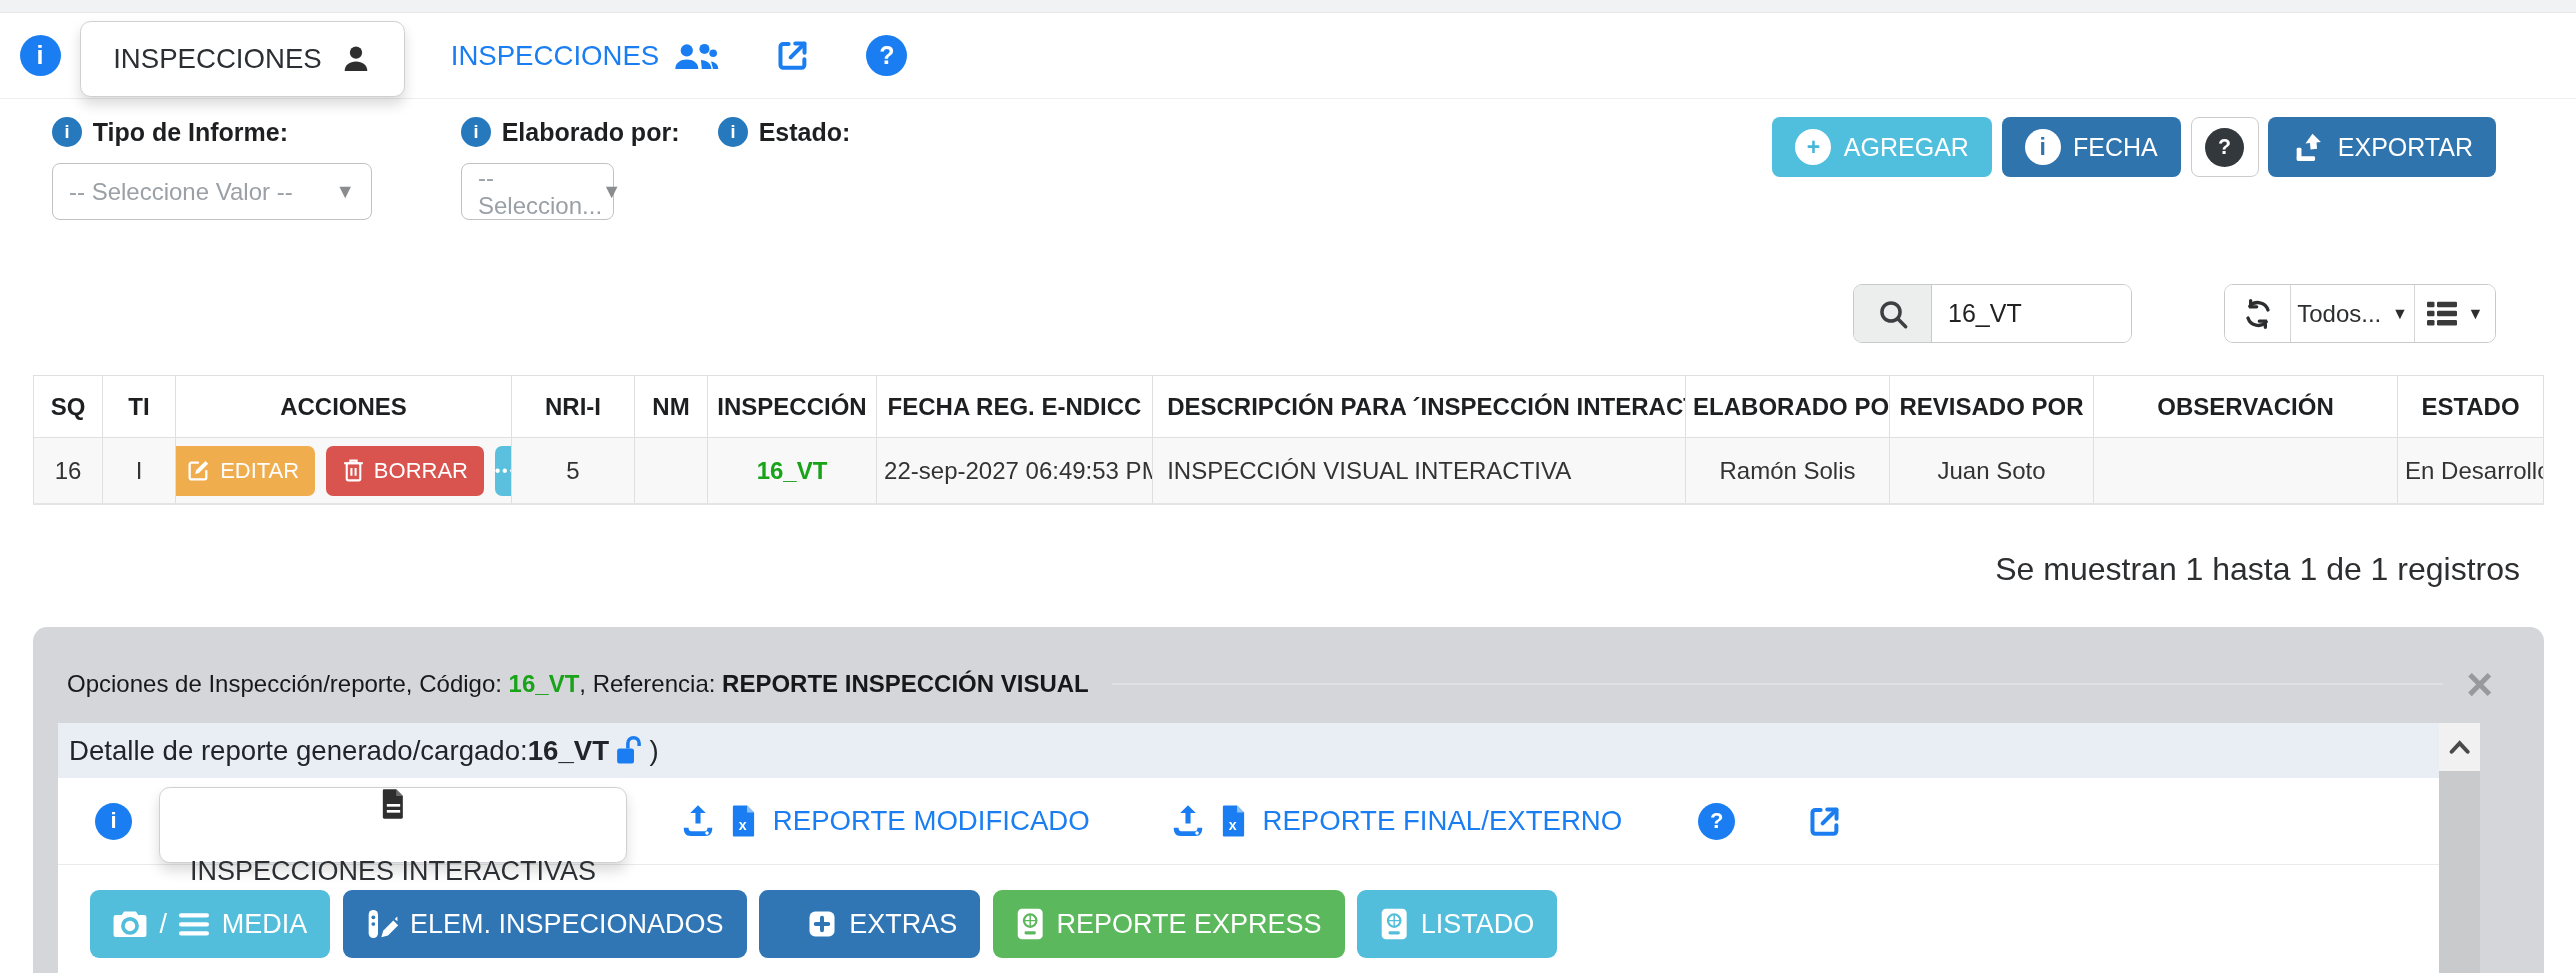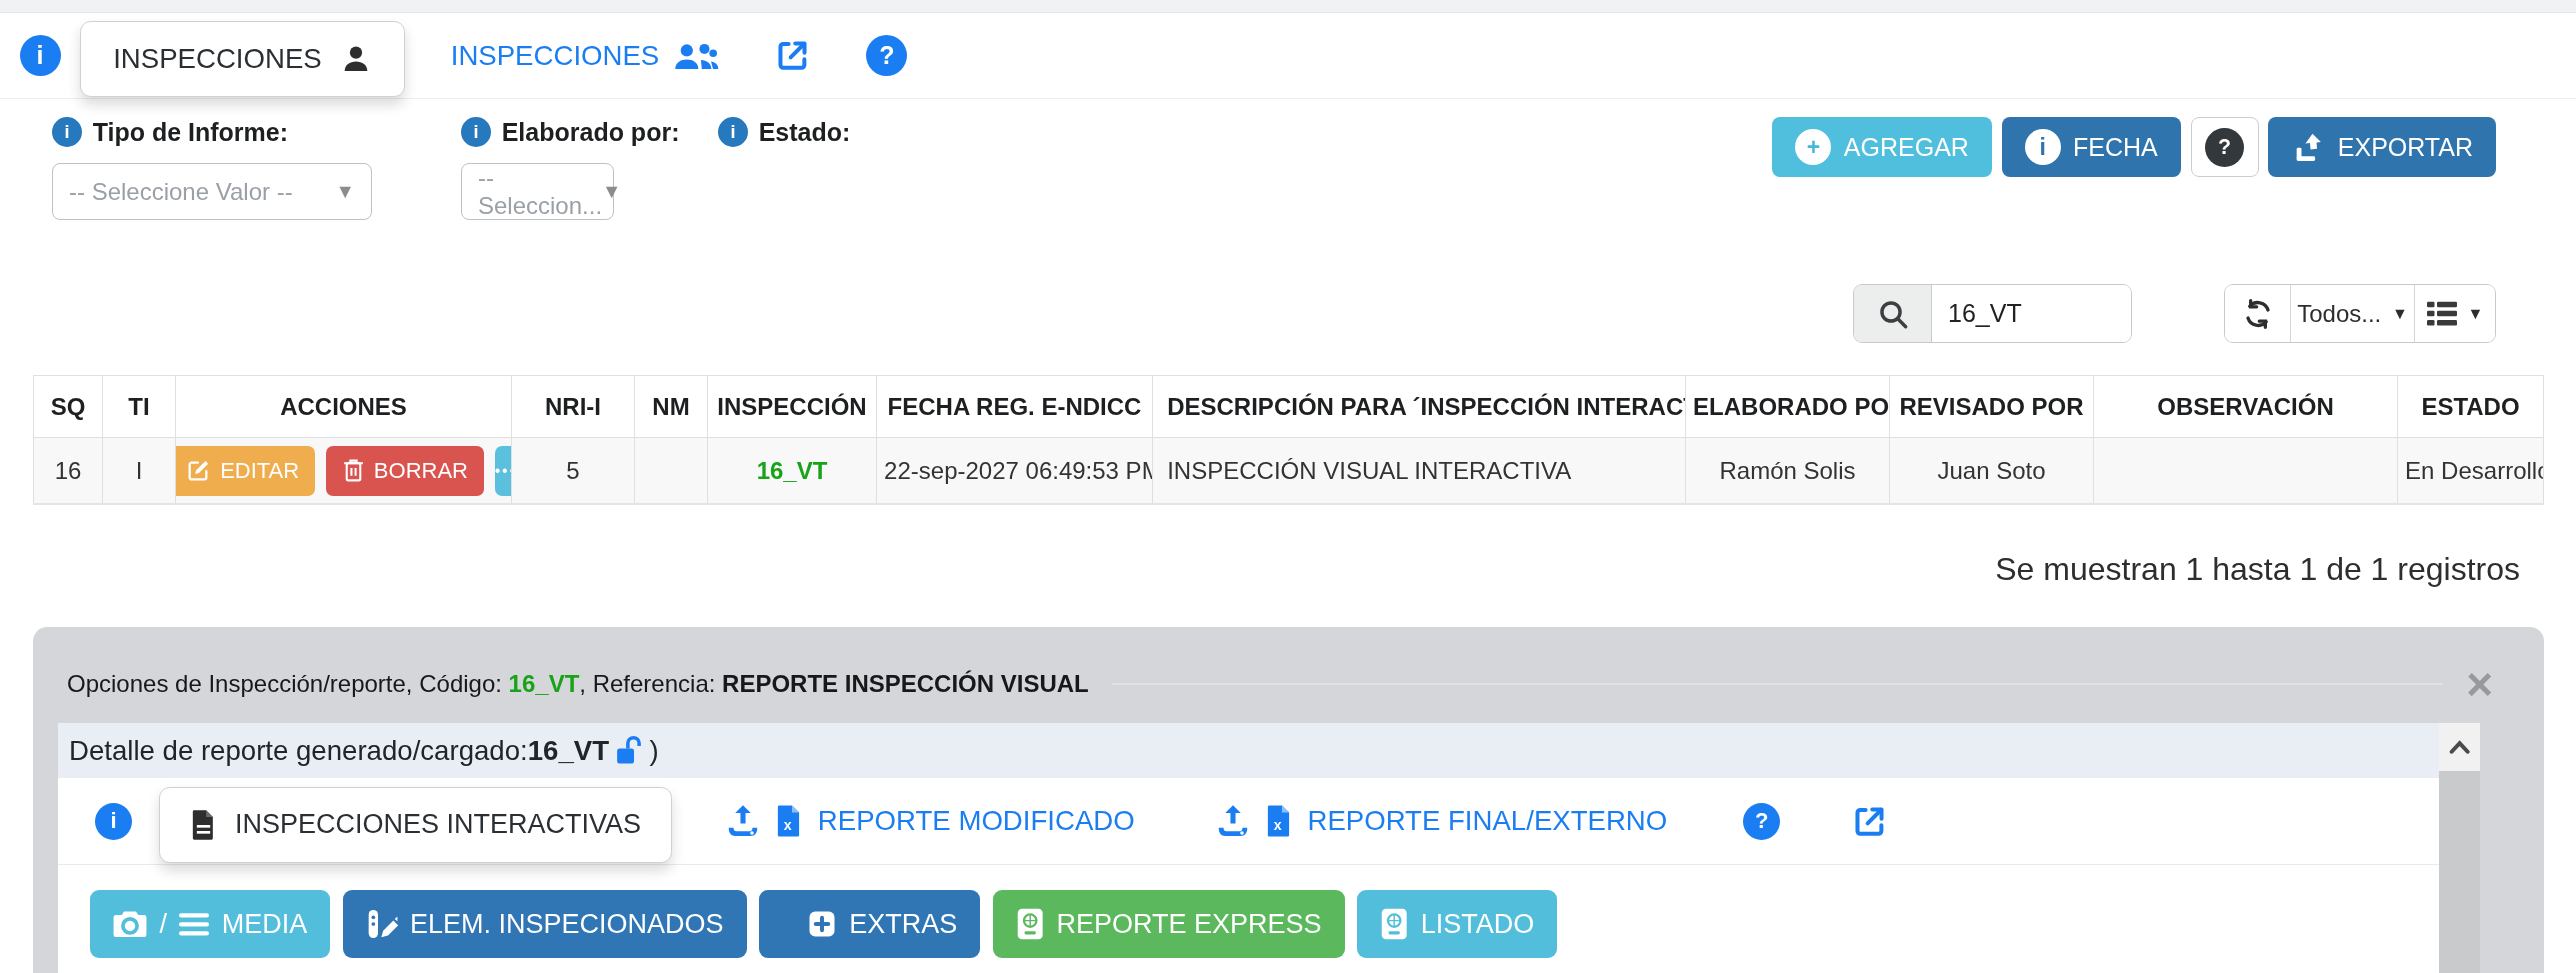--- a/index.html
+++ b/index.html
@@ -103,22 +103,22 @@
   .detail-header {
     height: 55px; width: calc(100% - 41px); background: #e9eef4;
     display: flex; align-items: center; padding-left: 11px; font-size: 27.6px; color: #212529;
   }
   .detail-header .bold { font-weight: 700; }
   .detail-header .lock { margin: 0 5.3px; }
 
   .inner-tabs { width: calc(100% - 41px); height: 87px; display: flex; align-items: center; padding-left: 37px; border-bottom: 1.8px solid #e8eaec; }
   .inner-tab-active {
     margin-left: 27px; height: 76px; background: #fff; border: 0.9px solid #cfd0d2; border-radius: 10.7px;
-    box-shadow: 0 7.1px 12.4px rgba(0,0,0,0.14); display: flex; align-items: center; gap: 18px;
-    padding: 0 30px; font-size: 27px; color: #2b2f33; position: relative; top: 3.6px;
+    box-shadow: 0 7.1px 12.4px rgba(0,0,0,0.14); display: flex; align-items: center; gap: 36px;
+    padding: 0 30px; font-size: 27px; color: #2b2f33; position: relative; top: 3.6px; flex-direction: column;
   }
   .inner-link { display: flex; align-items: center; gap: 14.2px; color: #1a7ef2; font-size: 27.6px; cursor: pointer; }
   .lnk-1 { margin-left: 53px; }
   .lnk-2 { margin-left: 80px; }
   .inner-help { margin-left: 76px; }
   .inner-ext { margin-left: 71px; color: #1a7ef2; }
 
   .inner-buttons { display: flex; gap: 12.4px; padding: 25px 0 0 32px; }
   .ib-btn { height: 68px; border: none; border-radius: 9px; color: #fff; font-size: 27px; display: flex; align-items: center; gap: 12.4px; padding: 0 23px; cursor: pointer; white-space: nowrap; }
   .ib-media { background: #53bedb; }

